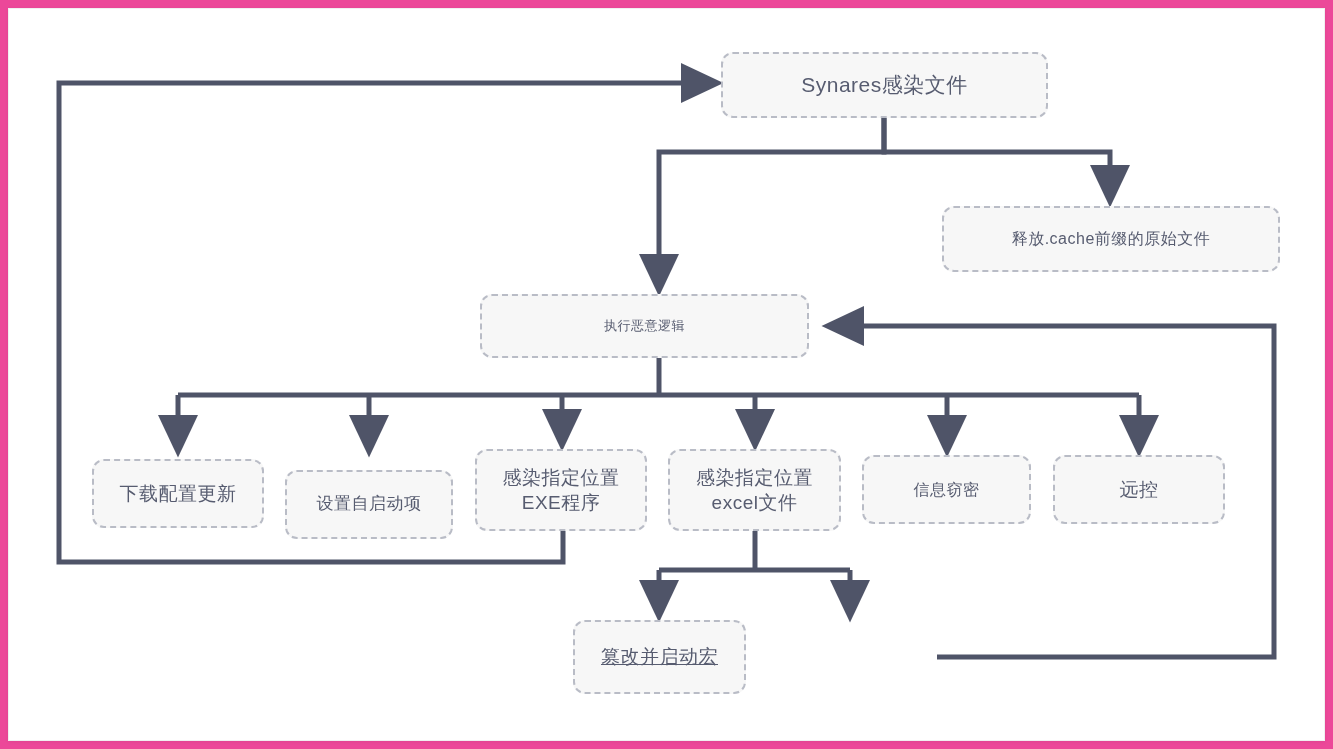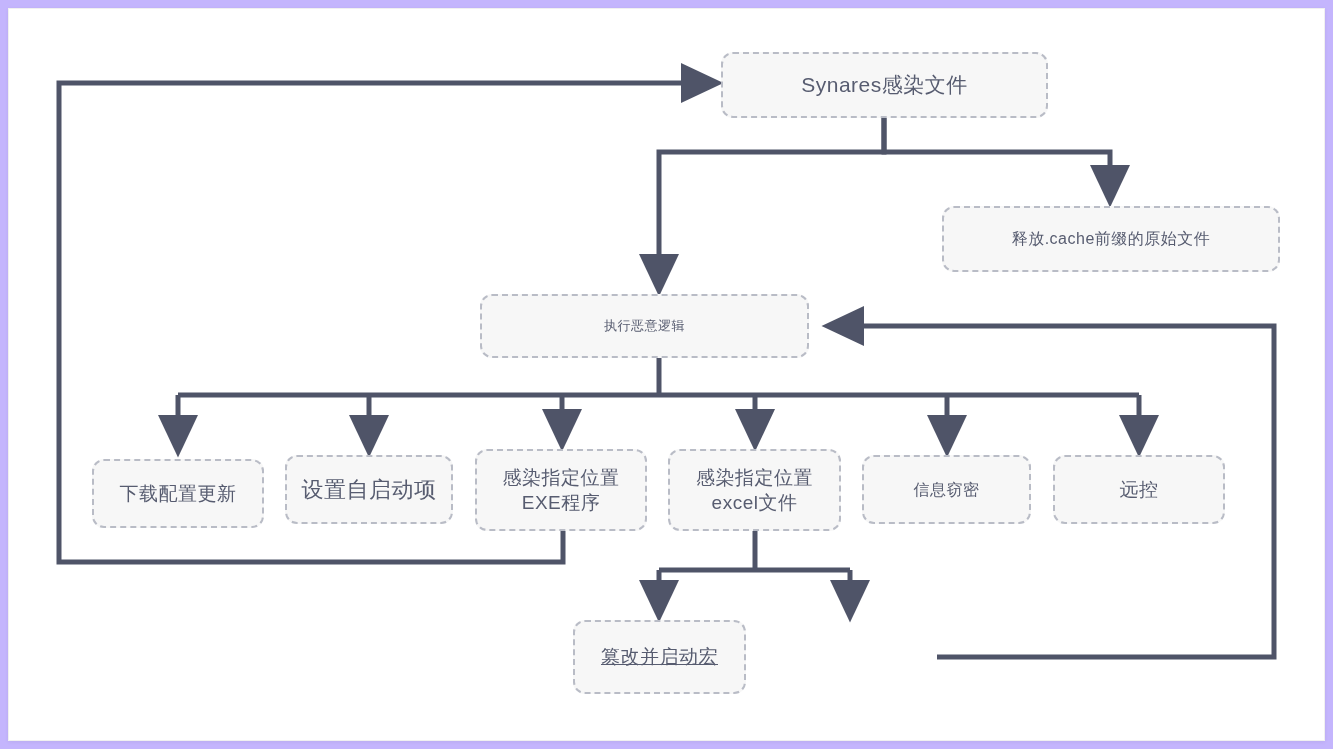--- a/index.html
+++ b/index.html
@@ -10,21 +10,21 @@
   body {
     width: 1333px;
     height: 749px;
     font-family: "Liberation Sans", "DejaVu Sans", sans-serif;
     overflow: hidden;
   }
   #stage {
     position: relative;
     width: 1333px;
     height: 749px;
-    background: #c4b5fd;
+    background: #ec4899;
   }
   .canvas-card {
     position: absolute;
     left: 8px;
     top: 8px;
     width: 1317px;
     height: 733px;
     background: #ffffff;
     border: 1px solid #f0f0f0;
     box-shadow: 0 1px 4px rgba(0,0,0,0.06);
@@ -57,21 +57,21 @@
     white-space: pre-line;
     padding: 0 8px;
   }
 
   
   #n-root      { left: 721px; top: 52px;  width: 327px; height: 66px;  font-size: 21px; }
   #n-cache     { left: 942px; top: 206px; width: 338px; height: 66px;  font-size: 16px; }
   #n-exec      { left: 480px; top: 294px; width: 329px; height: 64px;  font-size: 13px; }
 
   #n-cfg       { left: 92px;  top: 459px; width: 172px; height: 69px;  font-size: 19px; }
-  #n-autorun   { left: 285px; top: 455px; width: 168px; height: 69px;  font-size: 22px; }
+  #n-autorun   { left: 285px; top: 470px; width: 168px; height: 69px;  font-size: 17px; }
   #n-exe       { left: 475px; top: 449px; width: 172px; height: 82px;  font-size: 19px; }
   #n-excel     { left: 668px; top: 449px; width: 173px; height: 82px;  font-size: 19px; }
   #n-steal     { left: 862px; top: 455px; width: 169px; height: 69px;  font-size: 16px; align-items: center; }
   #n-rat       { left: 1053px;top: 455px; width: 172px; height: 69px;  font-size: 19px; }
 
   #n-macro     { left: 573px; top: 620px; width: 173px; height: 74px;  font-size: 19px; text-decoration: underline; }
   #n-payload   { left: 764px; top: 620px; width: 173px; height: 74px;  font-size: 19px; }
 </style>
 </head>
 <body>

